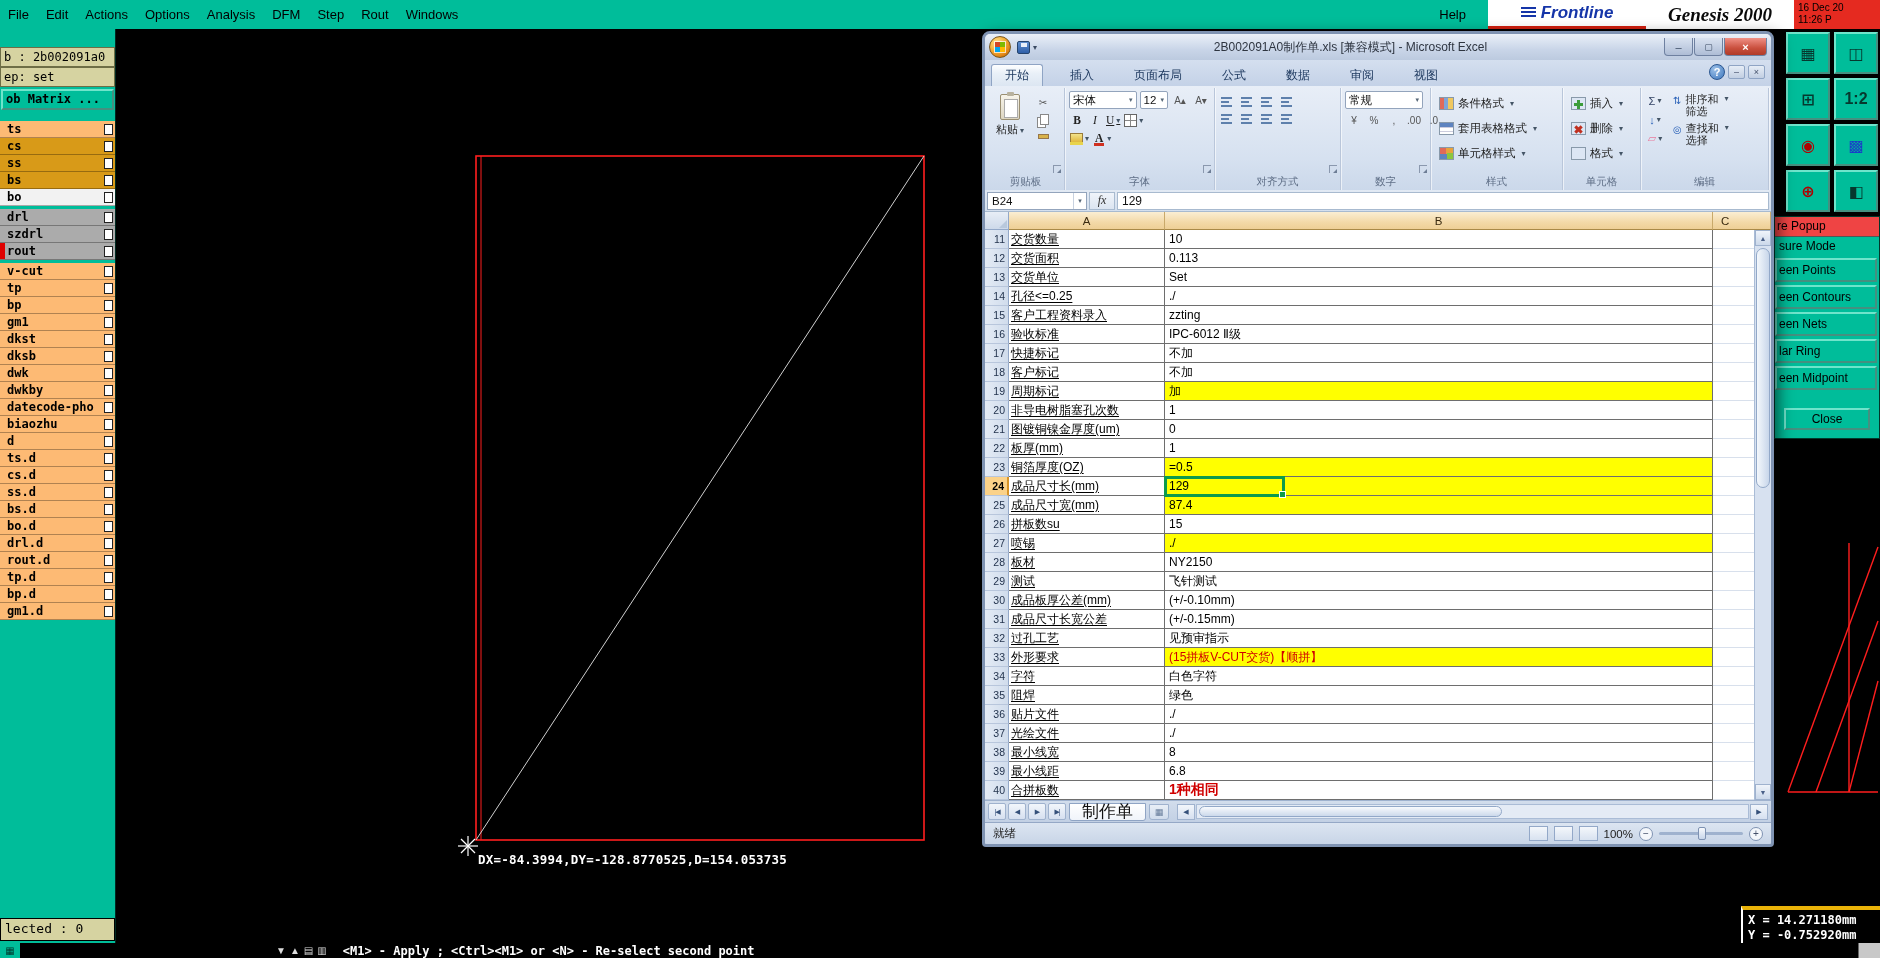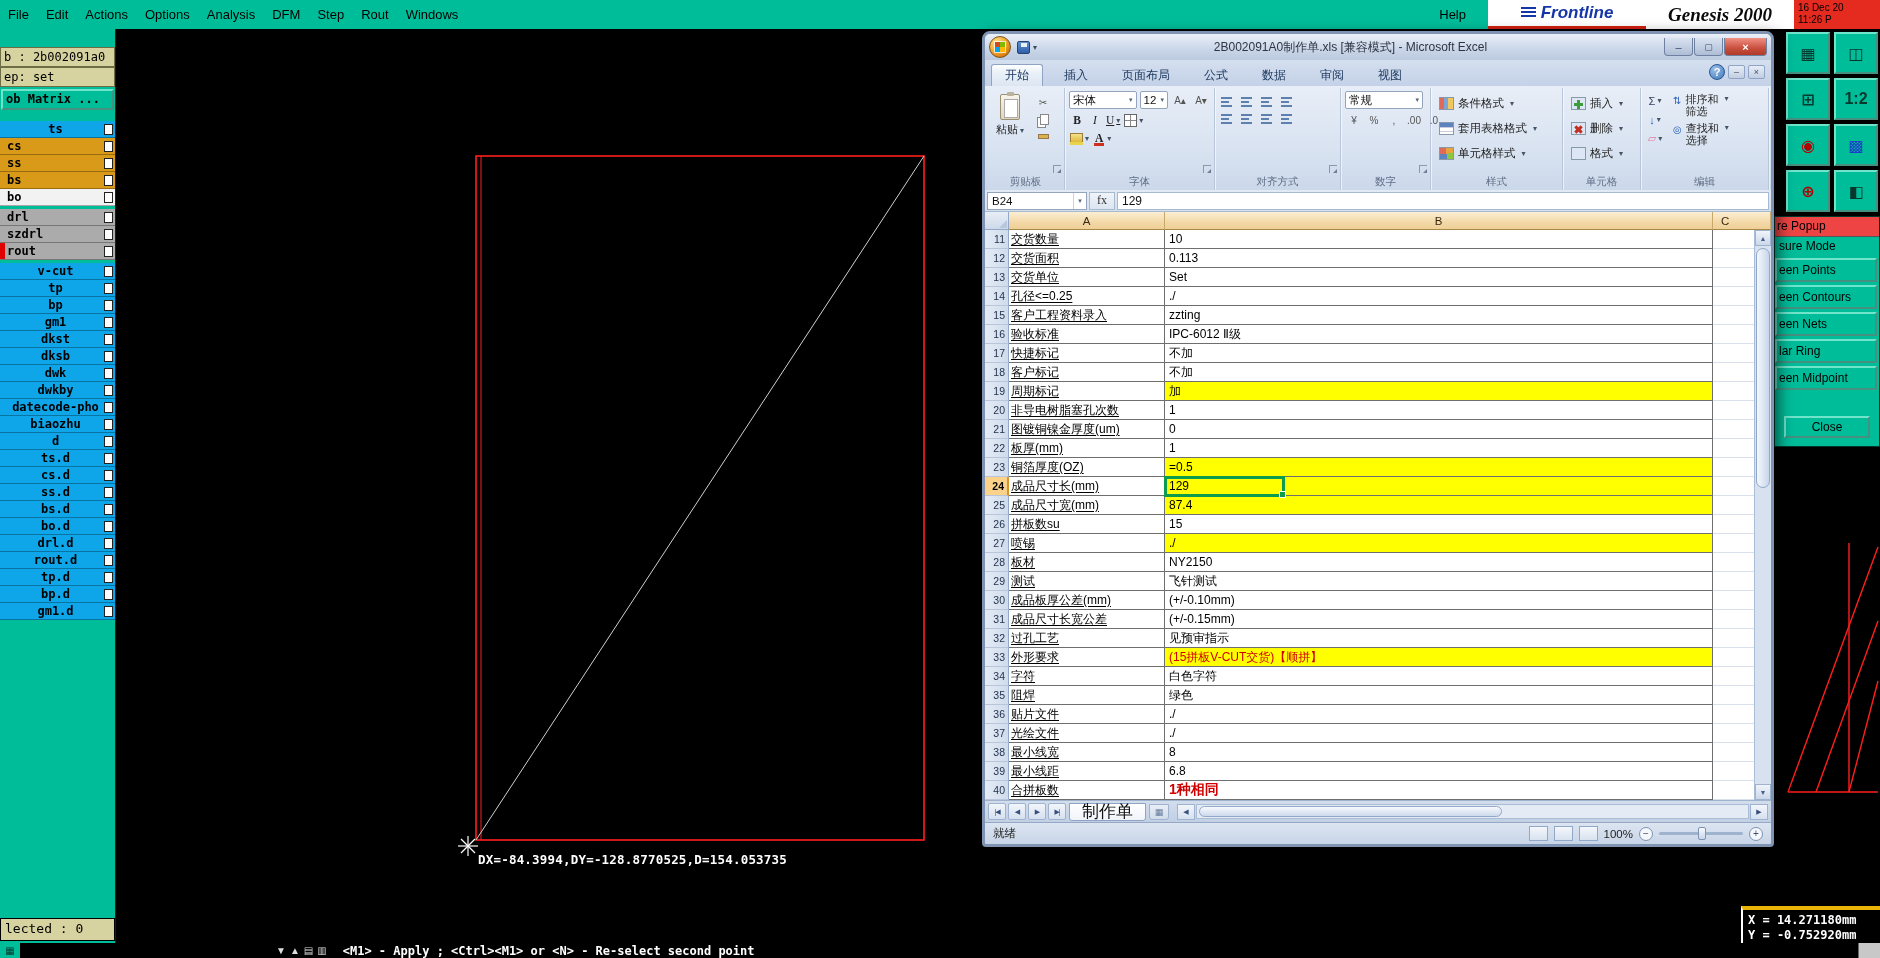--- a/index.html
+++ b/index.html
@@ -21,38 +21,38 @@
 
   
   #sidebar { position:absolute; left:0; top:29px; width:116px; height:914px; background:#00BD9A; border-right:1px solid #002A22; z-index:2; font-family:"DejaVu Sans Mono",monospace; }
   .info-box { position:absolute; left:0; right:0; height:20px; background:#D6D3A1; border:1px solid #6E6E46; font-size:12px; line-height:18px; padding-left:3px; color:#000; white-space:nowrap; overflow:hidden; }
   #job-box { top:18px; }
   #step-box { top:38px; }
   #matrix-btn { position:absolute; left:1px; right:1px; top:60px; height:21px; background:#00BD9A; border:2px outset #6FE4CB; font-size:12px; font-weight:bold; line-height:17px; padding-left:3px; color:#000; }
   #layer-list { position:absolute; left:0; right:0; top:92px; }
   .layer-row { height:17px; display:flex; align-items:center; border-bottom:1px solid rgba(0,0,0,0.30); cursor:default; }
   .layer-row.gap { margin-top:3px; }
-  .l-teal { background:#0ea5e9;text-align:center; } .l-orange { background:#D89A18; } .l-white { background:#F2F2F2; } .l-gray { background:#ABABAB; }
+  .l-teal { background:#fdba74; } .l-orange { background:#D89A18; } .l-white { background:#F2F2F2; } .l-gray { background:#ABABAB; }
   .l-marker { width:5px; align-self:stretch; }
   .l-marker.m-red { background:#E00000; }
   .l-name { font-size:12px; font-weight:600; color:#000; padding-left:2px; white-space:nowrap; overflow:hidden; flex:1; }
   .l-box { width:9px; height:11px; background:#FFF; border:1px solid #222; margin-right:2px; }
   #selected-box { position:absolute; left:0; right:0; top:889px; height:23px; background:#D6D3A1; border:1px solid #000; font-size:13px; line-height:20px; padding-left:4px; color:#000; }
 
   
   #canvas { position:absolute; left:116px; top:29px; width:1764px; height:914px; background:#000; z-index:1; }
   #measure-text { position:absolute; left:362px; top:823px; color:#FFF; font-family:"DejaVu Sans Mono",monospace; font-size:12.5px; font-weight:bold; letter-spacing:0.2px; }
   #xy-panel { position:absolute; left:1625px; top:877px; width:139px; height:37px; background:#000; border-left:2px solid #FFF; border-top:4px solid #eab308; color:#FFF; font-family:"DejaVu Sans Mono",monospace; font-size:12px; font-weight:bold; padding:3px 0 0 5px; line-height:15px; white-space:nowrap; }
 
   
   #measure-popup { position:absolute; left:1774px; top:216px; width:106px; background:#00BD9A; border:1px solid #00382C; z-index:2; padding-bottom:8px; }
   .mp-title { height:20px; background:#ef4444; border-bottom:1px solid #555; font-size:12px; line-height:19px; padding-left:2px; color:#000; white-space:nowrap; overflow:hidden; }
   .mp-mode { height:18px; font-size:12px; line-height:18px; padding-left:4px; color:#000; white-space:nowrap; overflow:hidden; }
   .mp-opt { height:24px; margin:3px 2px 0 0; background:#00BD9A; border:2px outset #6FE4CB; font-size:12px; line-height:20px; padding-left:2px; color:#000; white-space:nowrap; overflow:hidden; cursor:default; }
-  .mp-close { width:86px; height:22px; margin:26px auto 0; background:#00BD9A; border:2px outset #6FE4CB; font-size:12px; line-height:18px; text-align:center; color:#000; cursor:default; }
+  .mp-close { width:86px; height:22px; margin:18px auto 0; background:#00BD9A; border:2px outset #6FE4CB; font-size:12px; line-height:18px; text-align:center; color:#000; cursor:default; }
 
   
   #right-toolbar { position:absolute; left:1786px; top:32px; width:92px; display:grid; grid-template-columns:44px 44px; gap:4px; z-index:2; }
   .rt-btn { width:44px; height:42px; background:#00BD9A; border:2px outset #6FE4CB; display:flex; align-items:center; justify-content:center; cursor:default; }
   .rt-glyph { font-size:16px; font-weight:bold; color:#06382E; }
 
   
   #bottom-bar { position:absolute; left:0; top:943px; width:1880px; height:15px; background:#000; display:flex; align-items:center; z-index:9; }
   .bb-grid { width:20px; height:15px; background:#00BD9A; color:#003028; font-size:10px; display:flex; align-items:center; justify-content:center; }
   #bb-icons { display:flex; gap:4px; margin-left:256px; }
@@ -70,21 +70,21 @@
   .qat-save::after { content:""; position:absolute; left:3px; top:1px; width:6px; height:4px; background:#E8F0FA; }
   .qat-drop { font-size:8px; color:#3A4A62; }
   .xl-title-text { flex:1; text-align:center; font-size:12px; color:#2E3540; white-space:nowrap; overflow:hidden; }
   .winbtns { display:flex; gap:1px; }
   .wb { width:29px; height:18px; display:flex; align-items:center; justify-content:center; font-size:11px; border:1px solid #6E80A0; border-top:none; border-radius:0 0 4px 4px; }
   .wb.min,.wb.max { background:linear-gradient(#D9E2F0,#AEBDD6); color:#3A4A62; }
   .wb.min::after { content:"–"; } .wb.max::after { content:"▢"; font-size:9px; }
   .wb.close { width:43px; background:linear-gradient(#F09086,#C94F3D 60%,#B03A28); color:#FFF; }
   .wb.close::after { content:"×"; font-weight:bold; }
   .xl-tabs { height:26px; background:linear-gradient(#D4DFEF,#C4D2E7); display:flex; align-items:flex-end; padding:0 6px; position:relative; }
-  #tab-strip { display:flex; gap:8px; height:22px; }
+  #tab-strip { display:flex; gap:14px; height:22px; }
   .rtab { padding:0 13px; font-size:12px; color:#1F3A60; display:flex; align-items:center; border-radius:3px 3px 0 0; white-space:nowrap; }
   .rtab.active { background:linear-gradient(#FDFEFF,#E9F0F8 40%,#DCE6F2); border:1px solid #8FA4C4; border-bottom:none; }
   .tab-right { position:absolute; right:6px; top:4px; display:flex; gap:3px; align-items:center; }
   .help-btn { width:16px; height:16px; border-radius:50%; background:radial-gradient(circle at 35% 30%,#9CC0E8,#3E78BE); color:#FFF; font-size:11px; font-weight:bold; display:flex; align-items:center; justify-content:center; border:1px solid #2A5690; }
   .mini-wb { width:17px; height:14px; background:linear-gradient(#E6EDF6,#C2CFE2); border:1px solid #8FA4C4; border-radius:2px; font-size:9px; display:flex; align-items:center; justify-content:center; color:#44506A; }
   .mini-wb.m1::after { content:"–"; } .mini-wb.m2::after { content:"×"; }
 
   
   .xl-ribbon { height:104px; background:linear-gradient(#E8EEF7,#D6E1F0 70%,#CBD8EA); display:flex; padding:2px 2px 0 2px; font-size:11.5px; color:#222; }
   .rgroup { position:relative; border-right:1px solid #B9C6DA; box-shadow:1px 0 0 rgba(255,255,255,0.6); display:flex; flex-direction:column; }
@@ -133,21 +133,21 @@
   .ic-sum{color:#334466} .ic-fill{color:#2A62B8} .ic-clear{color:#E87EA0}
   .ed-right { display:flex; flex-direction:column; gap:5px; padding-top:2px; }
   .ed-btn { display:flex; align-items:flex-start; gap:4px; line-height:12px; font-size:11px; }
   .ed-ic { font-size:10px; color:#2A62B8; margin-top:2px; }
 
   
   .xl-formula { height:22px; background:linear-gradient(#E2EAF4,#D4DFEE); display:flex; align-items:center; padding:2px; gap:2px; border-bottom:1px solid #A8BACF; }
   .namebox { width:100px; height:18px; background:#FFF; border:1px solid #93A4BC; display:flex; align-items:center; font-size:11.5px; padding-left:4px; color:#111; }
   .nb-dd { margin-left:auto; width:13px; height:100%; border-left:1px solid #C8D2E0; display:flex; align-items:center; justify-content:center; }
   .nb-dd::after { content:"▾"; font-size:7px; color:#567; }
-  .fx-btn { width:26px; height:18px; background:linear-gradient(#F0F4FA,#DCE5F1); border:1px solid #A8BACF; font-family:"Liberation Serif",serif; font-size:12px; color:#333; display:flex; align-items:center; justify-content:center; }
+  .fx-btn { width:26px; height:18px; background:linear-gradient(#F0F4FA,#DCE5F1); border:1px solid #A8BACF; font-style:italic; font-family:"Liberation Serif",serif; font-size:12px; color:#333; display:flex; align-items:center; justify-content:center; }
   .fml { flex:1; height:18px; background:#FFF; border:1px solid #A8BACF; font-size:12px; padding-left:4px; display:flex; align-items:center; color:#111; }
 
   
   .xl-grid { position:relative; height:588px; background:#E8E8E8; overflow:hidden; }
   .hdr-row { display:flex; height:18px; }
   .corner { width:24px; background:linear-gradient(#E8EEF6,#CDD9EA); border-right:1px solid #93A8C8; border-bottom:1px solid #93A8C8; position:relative; }
   .corner::after { content:""; position:absolute; right:1px; bottom:1px; border-left:8px solid transparent; border-bottom:8px solid #B8C8DC; }
   .hdr { display:flex; align-items:center; justify-content:center; font-size:11.5px; color:#3A2A10; background:linear-gradient(#FBEED3,#F3D9A8 60%,#EECF96); border-right:1px solid #C9A96A; border-bottom:1px solid #A98948; }
   .hA{width:156px} .hB{width:548px} .hC{flex:1; justify-content:flex-start; padding-left:8px;}
   .xrow { display:flex; height:19px; position:relative; }

